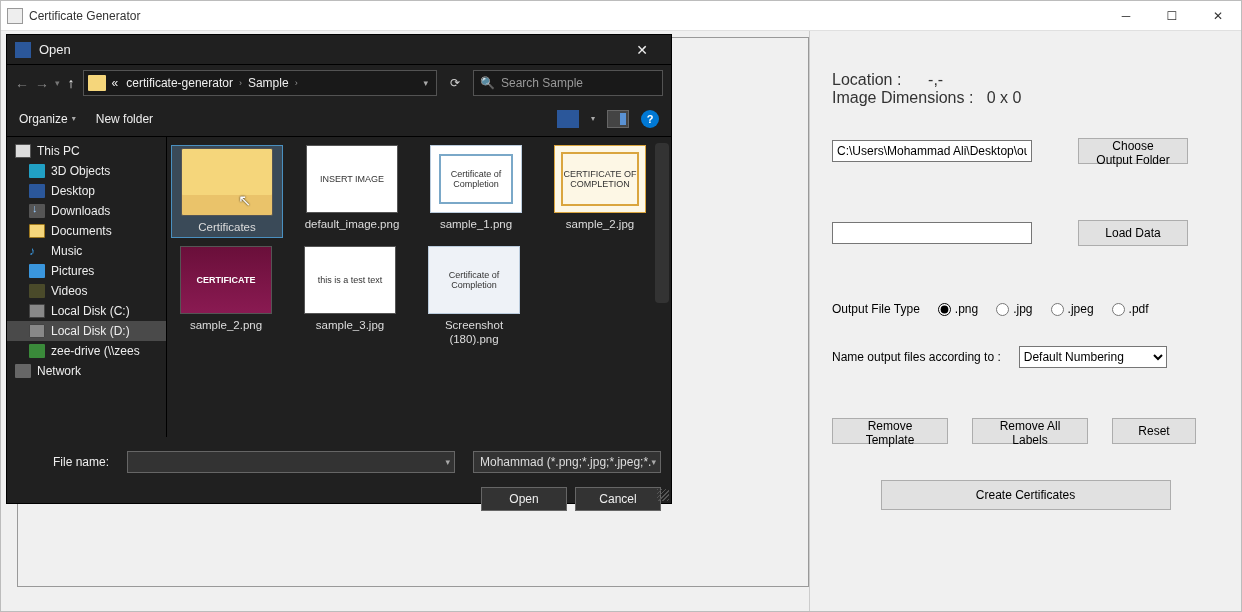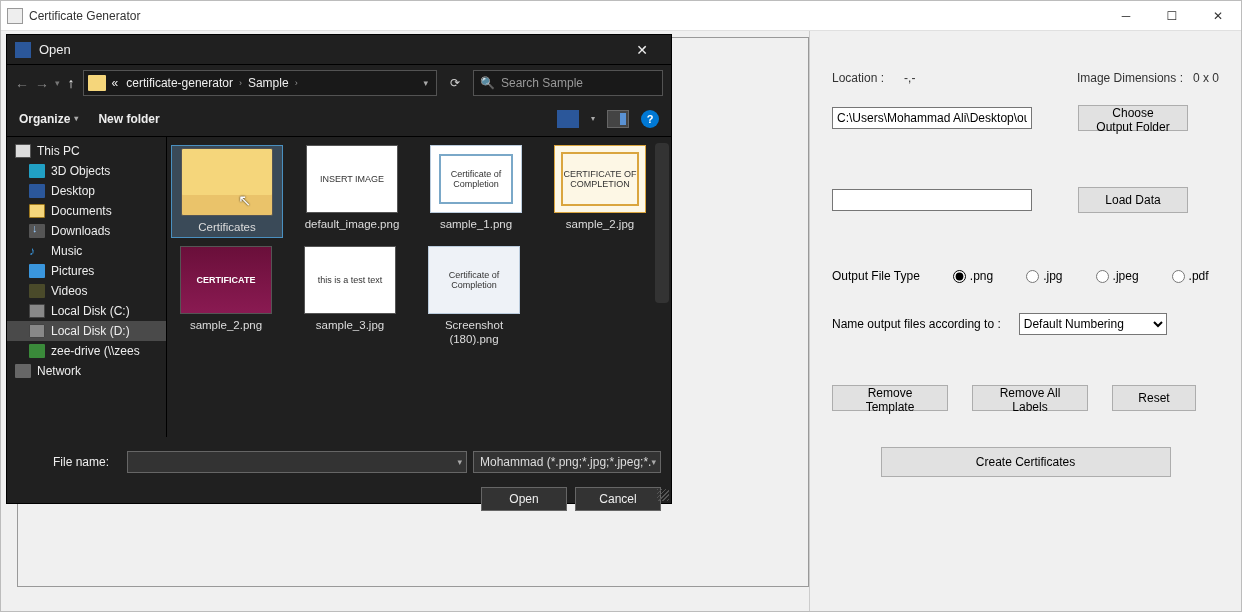--- a/index.html
+++ b/index.html
@@ -13,31 +13,31 @@
   .win-controls { margin-left: auto; display: flex; }
   .win-btn { width: 46px; height: 30px; display: flex; align-items: center; justify-content: center; color: #333; }
 
   
   .main-content { display: flex; height: calc(100% - 30px); }
   .left-panel { width: 808px; position: relative; padding: 6px; }
   .right-panel { flex: 1; border-left: 1px solid #ccc; padding: 40px 22px 10px 22px; position: relative; }
 
   
   .preview-box { position: absolute; left: 16px; top: 6px; width: 792px; height: 550px; border: 1px solid #999; background: #f0f0f0; }
-  .info-row { display: flex; justify-content: space-between; font-size: 12px; color: #333; margin-bottom: 20px; }
+  .info-row { display: flex; justify-content: space-between; font-size: 16px; color: #333; margin-bottom: 31px; flex-direction: column; }
   .info-row span { display: inline-block; }
   .text-input { height: 22px; border: 1px solid #767676; background: #fff; padding: 0 4px; font-size: 12px; width: 200px; }
   .side-btn { height: 26px; border: 1px solid #0078d7; background: #e5f1fb; padding: 0 14px; font-size: 12px; cursor: pointer; }
   .side-btn.plain { border: 1px solid #adadad; background: #e1e1e1; }
   .side-btn.highlight { border: 1px solid #0078d7; background: #fff; color:#000; }
   .side-btn.wide { width: 110px; }
   .field-row { display: flex; align-items: center; gap: 46px; margin-bottom: 56px; }
   .field-row .text-input { flex: 0 0 200px; }
   .output-type-row { display: flex; align-items: center; gap: 18px; font-size: 12px; margin-bottom: 30px; }
-  .radio-item { display: flex; align-items: center; gap: 4px; margin-left: 15px; }
+  .radio-item { display: flex; align-items: center; gap: 4px; }
   .radio-item input[type=radio] { accent-color: #000; }
   .naming-row { display: flex; align-items: center; gap: 18px; font-size: 12px; margin-bottom: 50px; }
   .naming-row select { height: 22px; border: 1px solid #767676; background: #fff; font-size: 12px; width: 148px; }
   .action-row { display: flex; gap: 24px; margin-bottom: 36px; }
   .create-row { display: flex; justify-content: center; }
   .create-btn { width: 290px; height: 30px; border: 1px solid #adadad; background: #e1e1e1; font-size: 12px; }
 
   
   .open-dialog { position: absolute; left: 6px; top: 34px; width: 666px; height: 470px; background: #202020; color: #ddd; border: 1px solid #000; font-size: 12px; z-index: 10; }
   .open-titlebar { height: 30px; display: flex; align-items: center; padding: 0 8px; border-bottom: 1px solid #000; }
@@ -51,21 +51,21 @@
   .breadcrumb-box { flex: 1; height: 26px; background: #191919; border: 1px solid #535353; display: flex; align-items: center; padding: 0 4px; gap: 4px; }
   .folder-ico { width: 18px; height: 16px; background: #f5d67b; border-radius: 1px; }
   .crumb { color: #eee; padding: 0 2px; }
   .chev { color: #999; font-size: 9px; }
   .crumb-drop { margin-left: auto; color: #aaa; font-size: 9px; padding: 0 4px; }
   .refresh-ico { width: 20px; text-align: center; color: #ccc; }
   .search-box { width: 190px; height: 26px; background: #191919; border: 1px solid #535353; display: flex; align-items: center; padding: 0 6px; color: #999; gap: 6px; }
   .search-box .mag { font-size: 12px; color: #888; }
 
   .toolbar { height: 36px; display: flex; align-items: center; padding: 0 12px; gap: 20px; border-bottom: 1px solid #000; }
-  .tb-item { color: #eee; display: flex; align-items: center; gap: 4px; font-weight: bold; }
+  .tb-item { color: #eee; display: flex; align-items: center; gap: 4px; }
   .tb-item .tri { font-size: 8px; color: #aaa; }
   .tb-right { margin-left: auto; display: flex; gap: 12px; align-items: center; }
   .tb-icon { width: 22px; height: 18px; display: flex; align-items: center; justify-content: center; }
   .tb-icon.blue { background: #2b579a; }
   .tb-icon.panel { background: #444; border: 1px solid #666; position: relative; }
   .tb-icon.panel::after { content:""; position:absolute; right:2px; top:2px; bottom:2px; width:6px; background:#5a92d4; }
   .tb-icon.help { width: 18px; height: 18px; border-radius: 50%; background: #0078d4; color: #fff; font-size: 11px; font-weight: bold; }
 
   .body-split { display: flex; height: 300px; }
   .tree { width: 160px; border-right: 1px solid #000; overflow: hidden; padding-top: 4px; }
@@ -99,21 +99,21 @@
   .thumb.cert-red { background: #fff; border: 3px solid #a01818; }
   .thumb.cert-mag { background: linear-gradient(180deg,#6a0f3a,#8a1a52); color: #fff; font-weight: bold; }
   .thumb.screenshot { background: #eef2f7; border: 1px solid #bcd; }
   .cert-blue::after { content: ""; position: absolute; left: 8px; right: 8px; top: 8px; bottom: 8px; border: 2px solid #7aa8c8; }
   .cert-gold::after { content: ""; position: absolute; left: 6px; right: 6px; top: 6px; bottom: 6px; border: 2px solid #daa53e; }
   .cert-red .seal { width: 18px; height: 18px; border-radius: 50%; background: #c9a227; position: absolute; bottom: 6px; left: 50%; transform: translateX(-50%); }
 
   .scroll-hint { position: absolute; right: 2px; top: 6px; width: 14px; height: 160px; background: #333; border-radius: 4px; }
 
   .footer { padding: 14px 10px 10px 120px; position: relative; }
-  .fname-row { display: flex; align-items: center; gap: 6px; margin-bottom: 14px; }
+  .fname-row { display: flex; align-items: center; gap: 18px; margin-bottom: 14px; }
   .fname-label { position: absolute; left: 22px; width: 88px; text-align: right; padding-right: 8px; color: #eee; }
   .fname-box { flex: 1; height: 22px; background: #333; border: 1px solid #666; display: flex; align-items: center; justify-content: flex-end; padding: 0 4px; }
   .fname-drop { color: #aaa; font-size: 9px; }
   .filter-box { width: 188px; height: 22px; background: #333; border: 1px solid #666; display: flex; align-items: center; padding: 0 6px; color: #ddd; white-space: nowrap; overflow: hidden; }
   .filter-box .tri { margin-left: auto; font-size: 9px; color: #aaa; }
   .btn-row { display: flex; justify-content: flex-end; gap: 8px; }
   .dlg-btn { width: 86px; height: 24px; background: #333; border: 1px solid #666; color: #eee; font-size: 12px; }
 
   .resize-grip { position: absolute; right: 2px; bottom: 2px; width: 12px; height: 12px; background: repeating-linear-gradient(135deg,#555,#555 1px,transparent 1px,transparent 3px); }
 </style>
@@ -255,26 +255,26 @@
         </div>
         <div class="tree-item">
           <span class="tree-ico ico-3d"></span>
           <span>3D Objects</span>
         </div>
         <div class="tree-item">
           <span class="tree-ico ico-desktop"></span>
           <span>Desktop</span>
         </div>
         <div class="tree-item">
+          <span class="tree-ico ico-down"></span>
+          <span>Downloads</span>
+        </div>
+        <div class="tree-item">
           <span class="tree-ico ico-docs"></span>
           <span>Documents</span>
-        </div>
-        <div class="tree-item">
-          <span class="tree-ico ico-down"></span>
-          <span>Downloads</span>
         </div>
         <div class="tree-item">
           <span class="tree-ico ico-music">♪</span>
           <span>Music</span>
         </div>
         <div class="tree-item">
           <span class="tree-ico ico-pics"></span>
           <span>Pictures</span>
         </div>
         <div class="tree-item">

